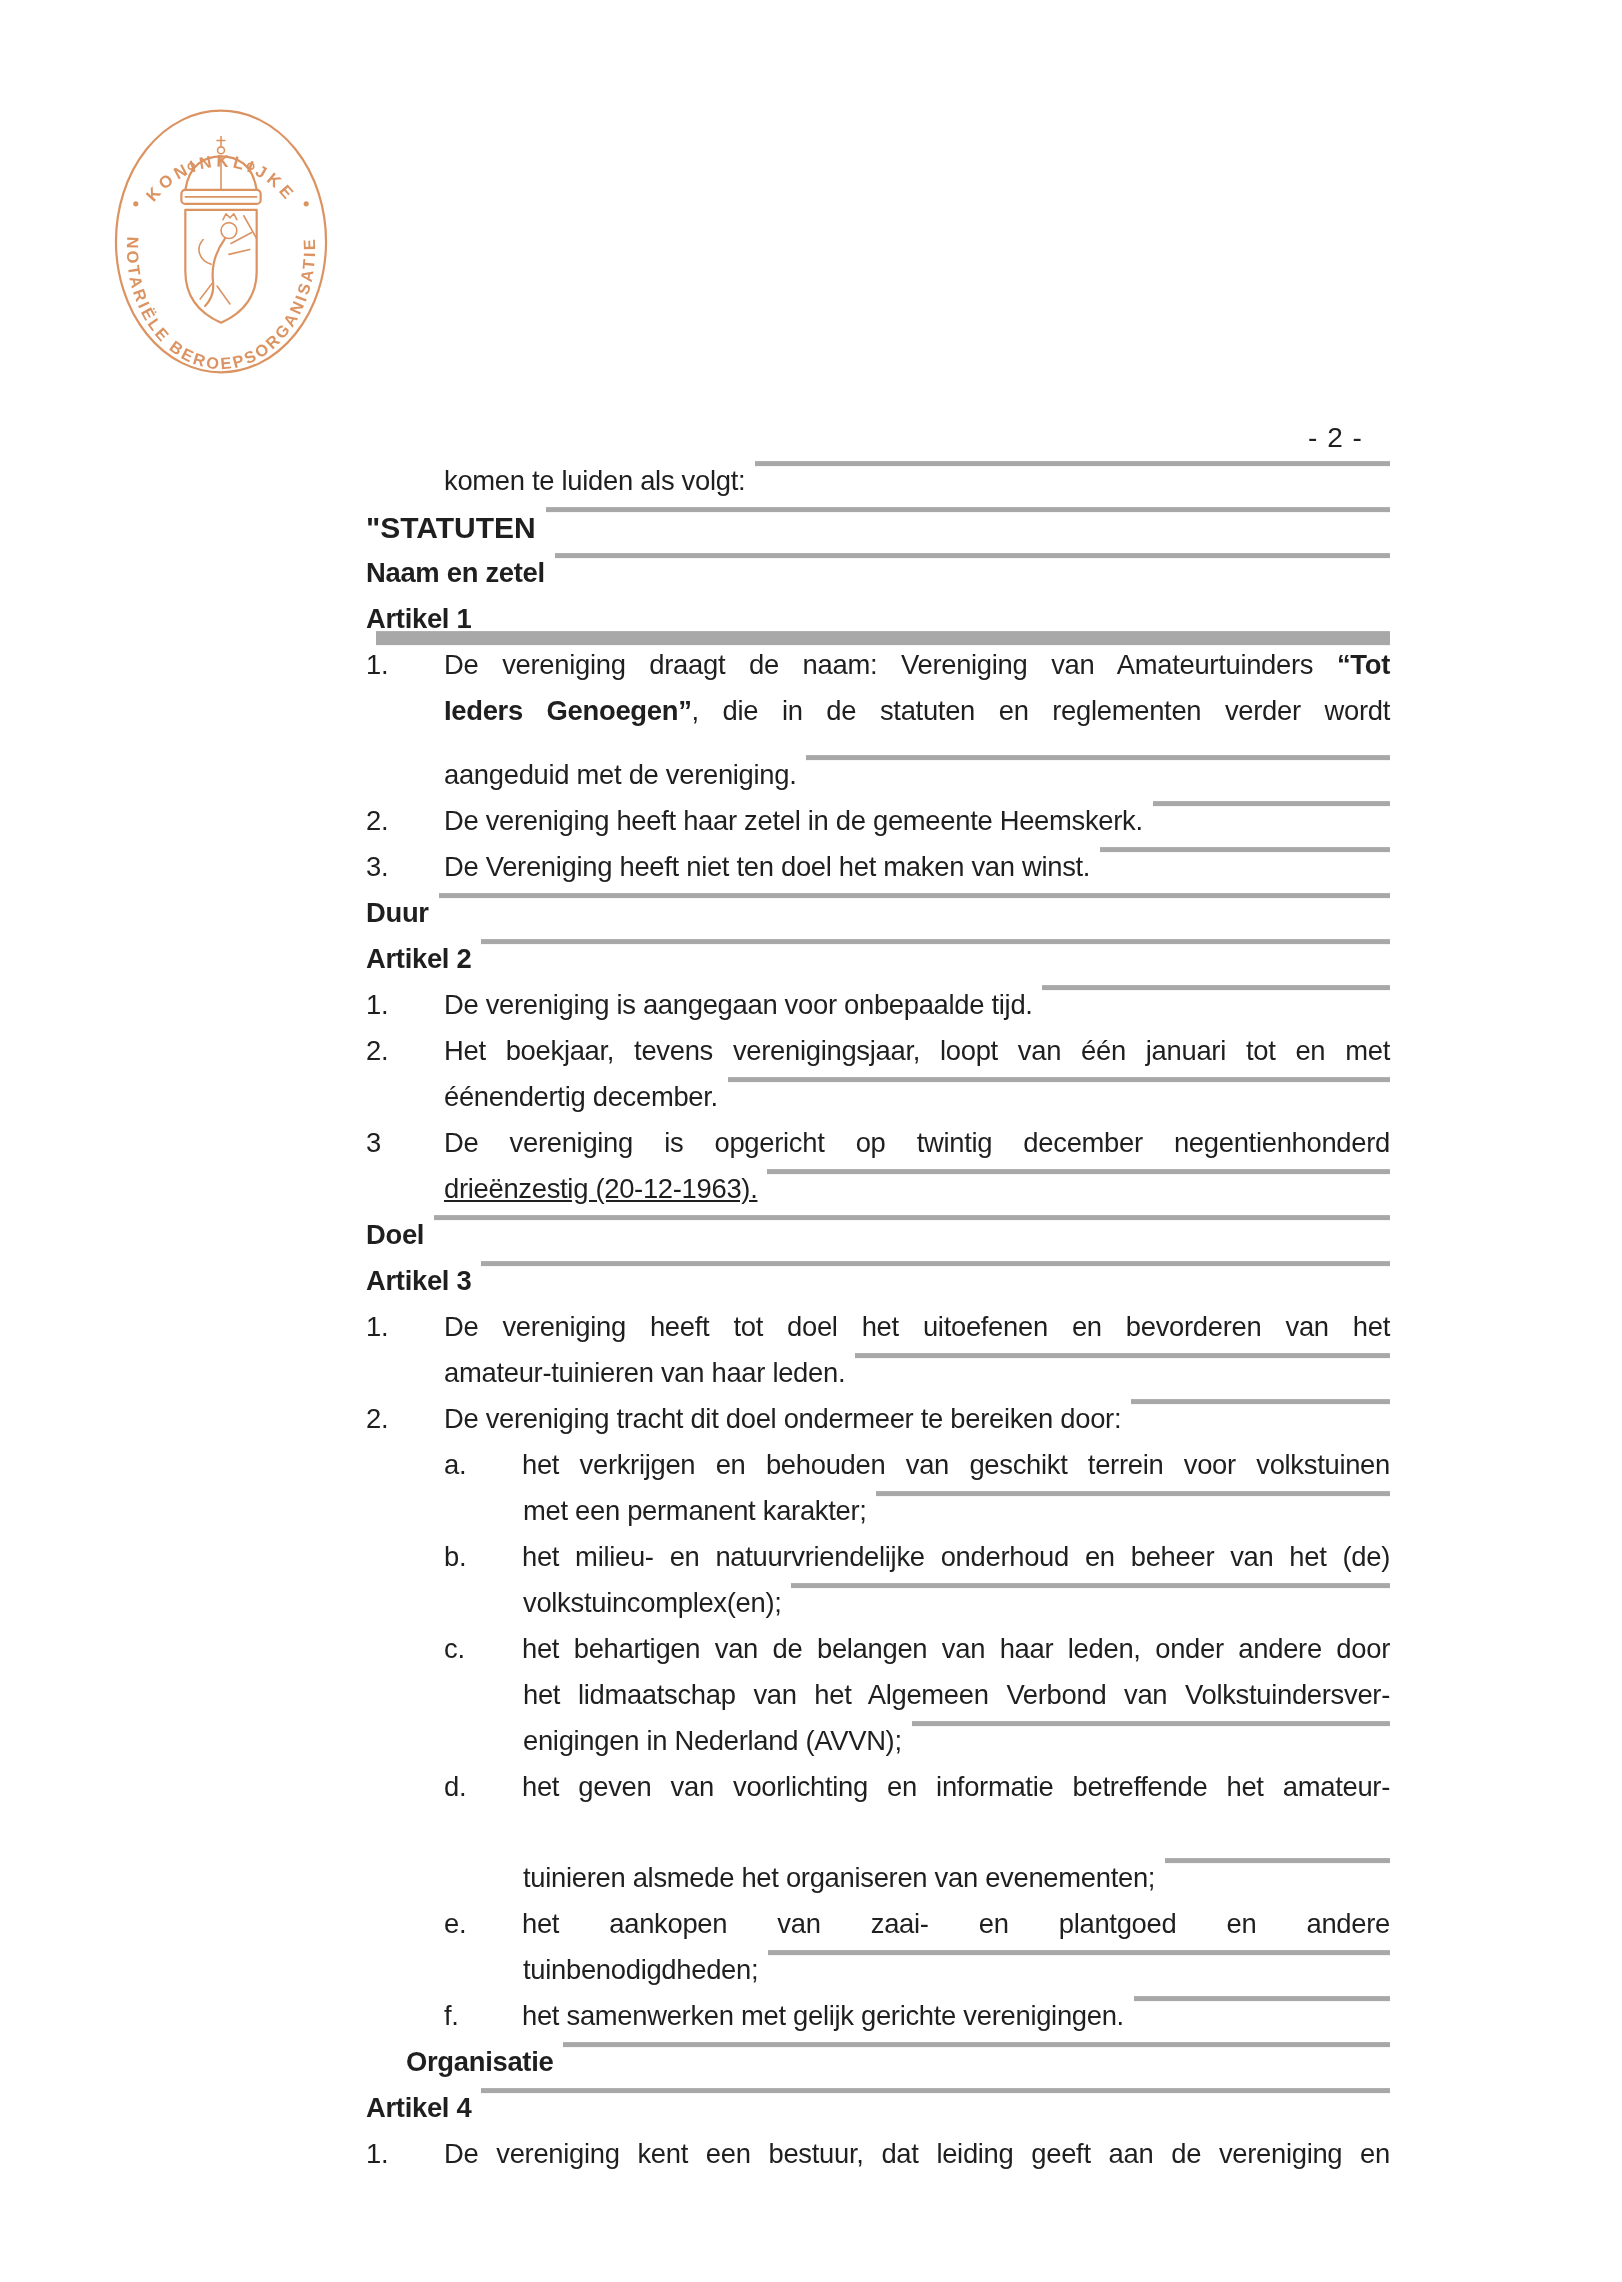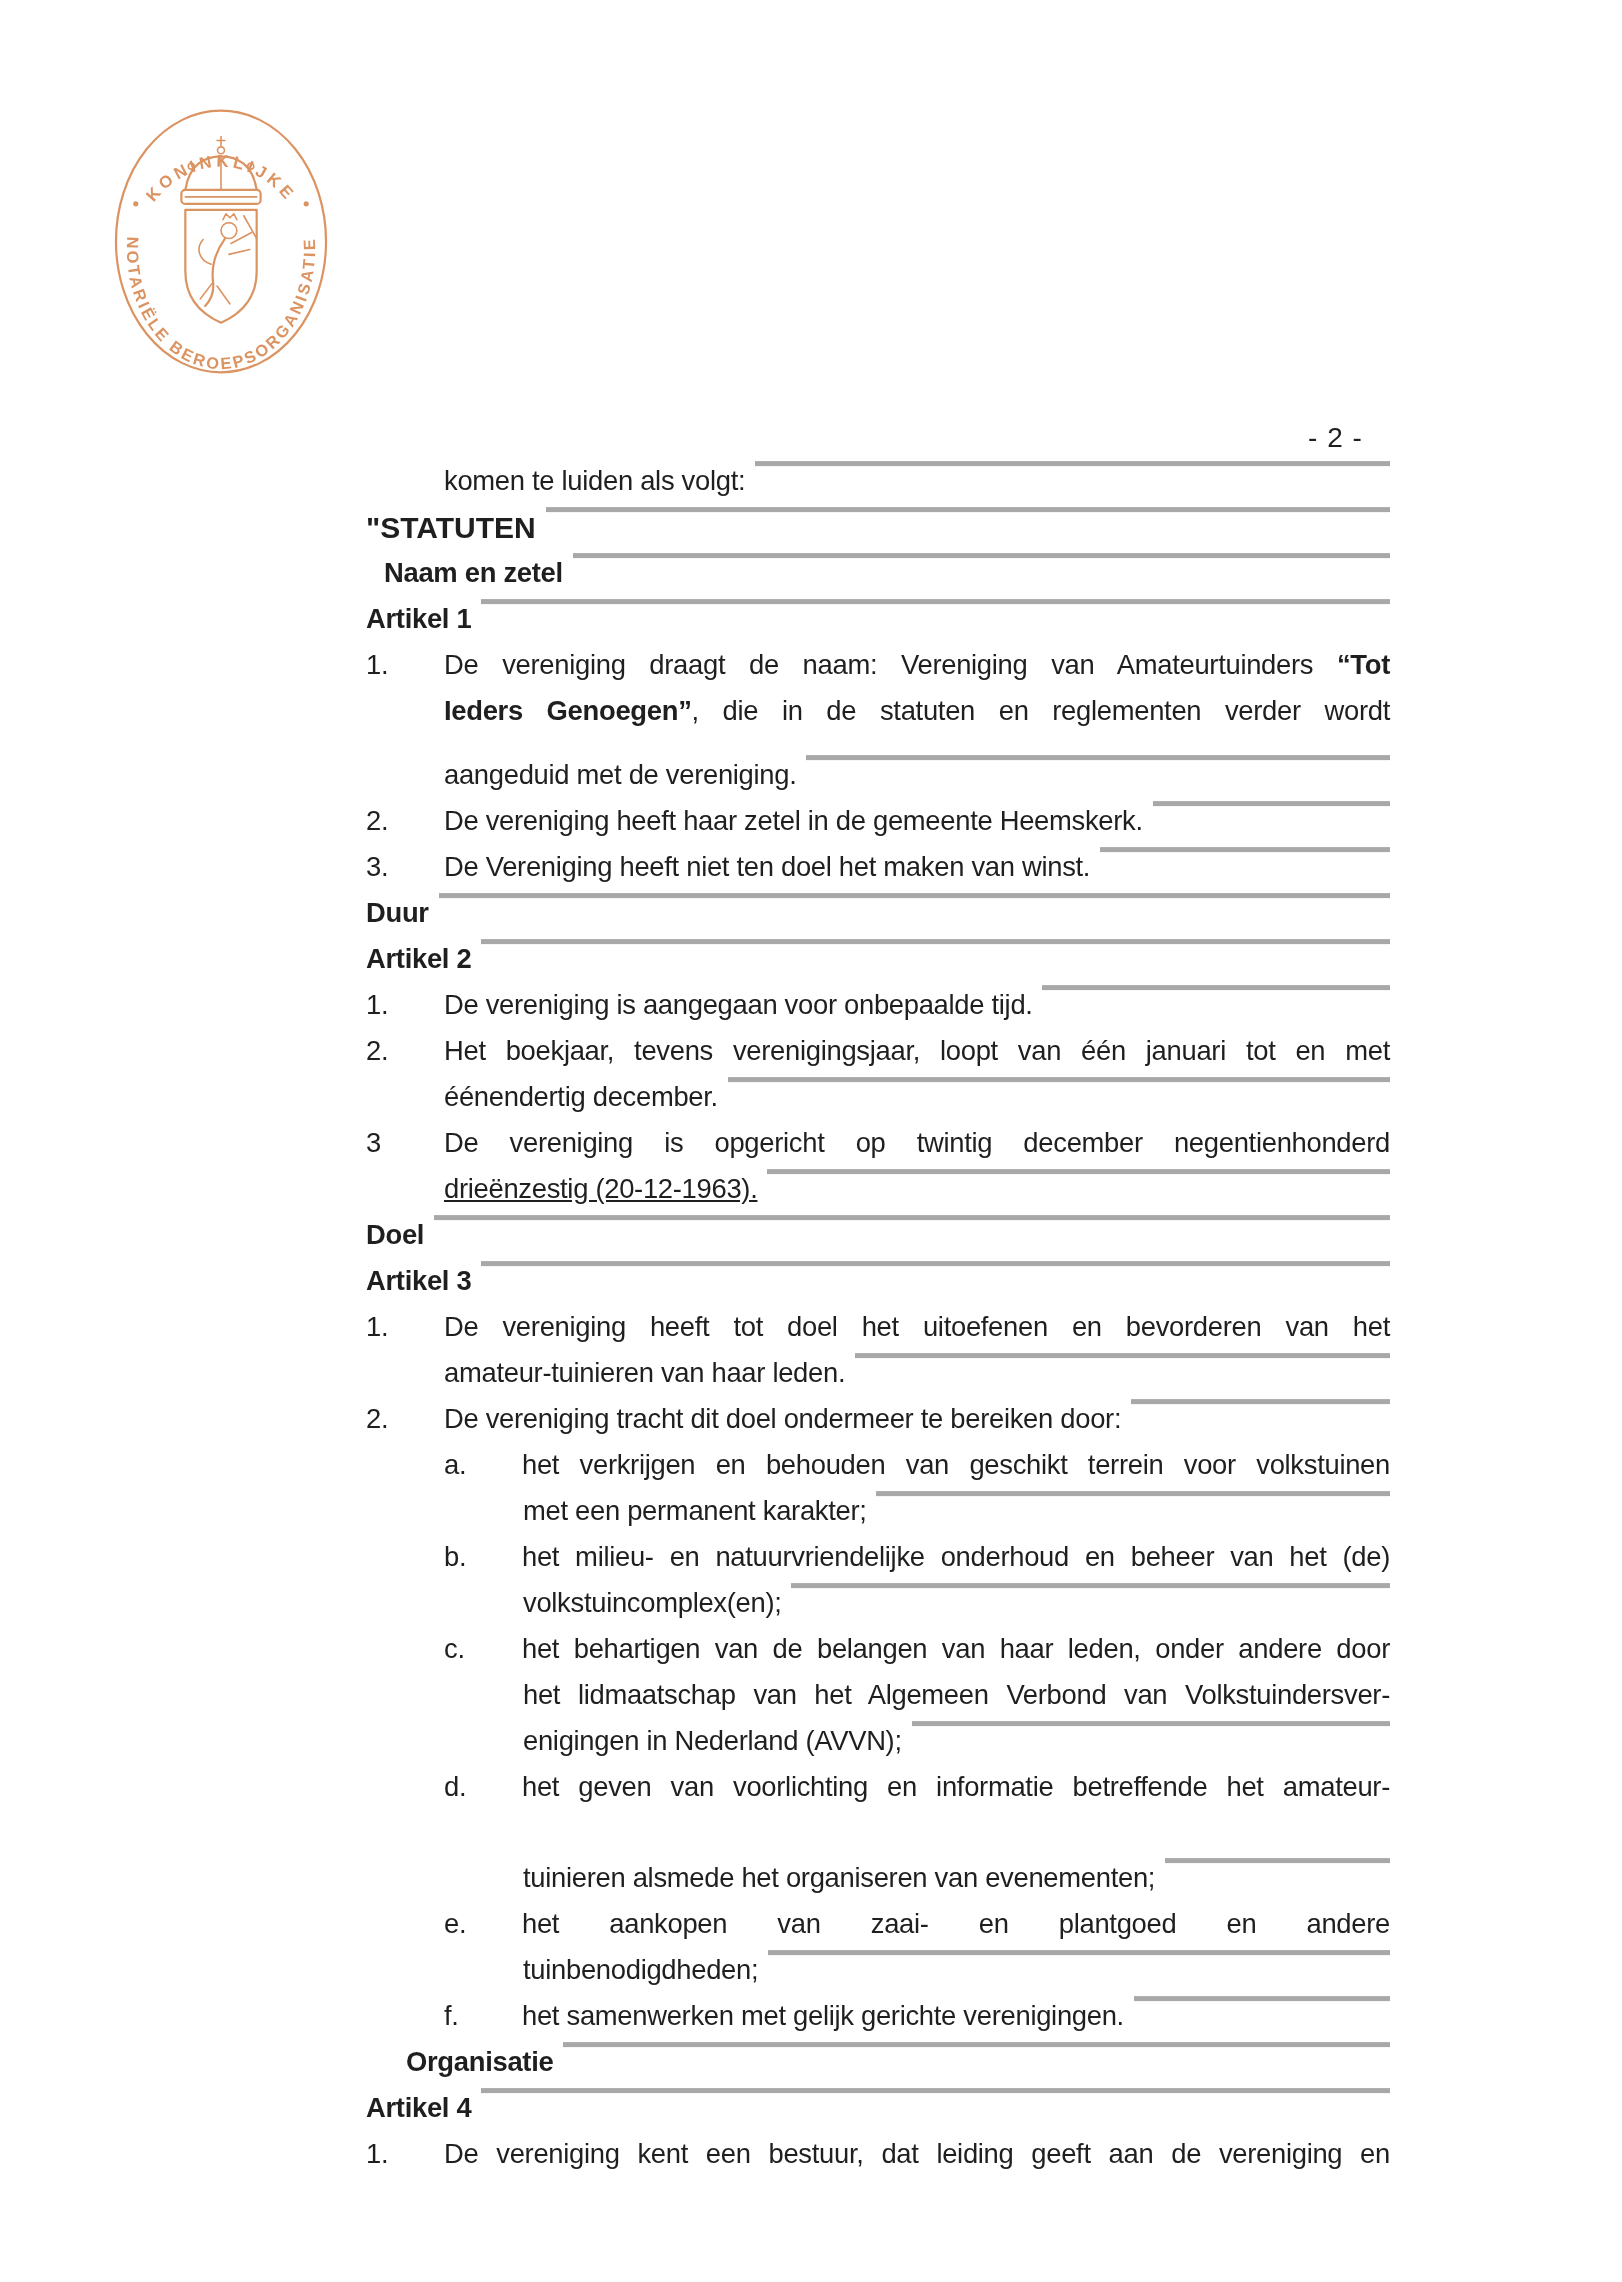--- a/index.html
+++ b/index.html
@@ -111,25 +111,25 @@
 
   <div class="doc-body" id="doc-body">
       <div class="line" style="padding-left: 78px;">
         <span class="txt"><span>komen te luiden als volgt:</span></span>
         <div class="fill"></div>
       </div>
       <div class="line lg" style="padding-left: 0px;">
         <span class="txt"><span class="b">"STATUTEN</span></span>
         <div class="fill"></div>
       </div>
-      <div class="line" style="padding-left: 0px; margin-left: 18px;">
+      <div class="line" style="padding-left: 0px;">
         <span class="txt"><span class="b">Naam en zetel</span></span>
         <div class="fill"></div>
       </div>
-      <div class="line" style="padding-left: 0px;">
+      <div class="line" style="padding-left: 0px; flex-direction: column;">
         <span class="txt"><span class="b">Artikel 1</span></span>
         <div class="fill"></div>
       </div>
       <div class="line" style="padding-left: 0px;">
         <span class="marker">1.</span>
         <span class="txt just"><span>De vereniging draagt de naam: Vereniging van Amateurtuinders </span><span class="b">“Tot</span></span>
       </div>
       <div class="line" style="padding-left: 78px;">
         <span class="txt just"><span class="b">Ieders Genoegen”</span><span>, die in de statuten en reglementen verder wordt</span></span>
       </div>

